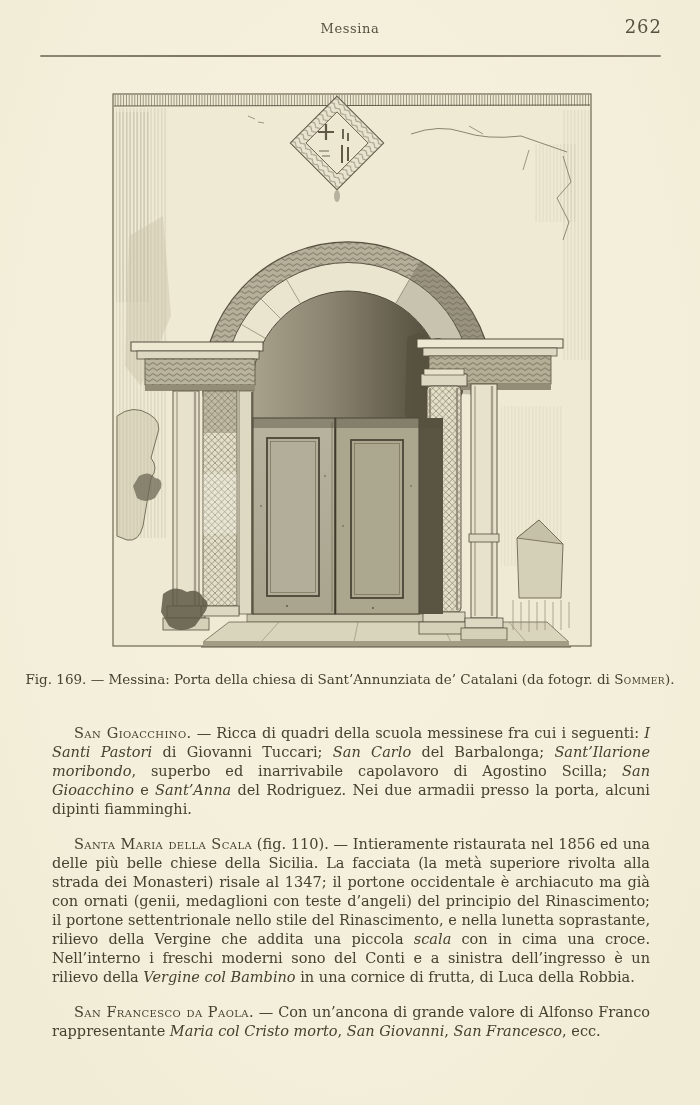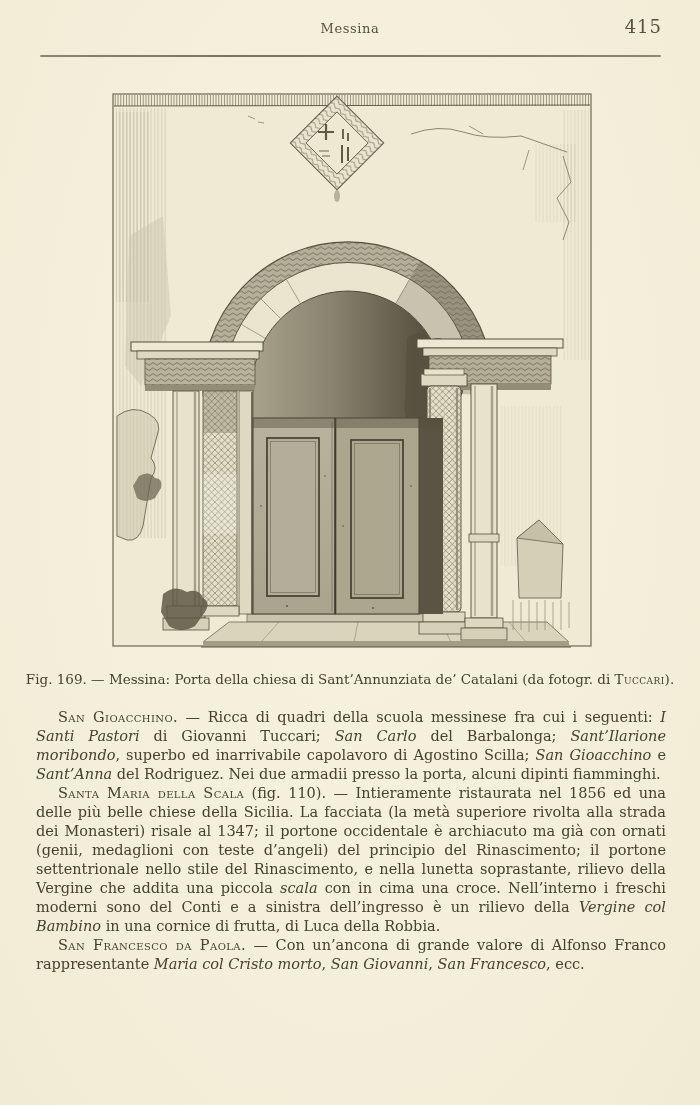--- a/index.html
+++ b/index.html
@@ -27,32 +27,32 @@
   figure{margin:0;}
   .fig-wrap{position:absolute;left:111px;top:86px;width:482px;height:568px;}
   .fig-caption{
     position:absolute;top:671px;left:0;right:0;
     text-align:center;font-size:13.5px;color:#474130;
   }
   .body-text{
     position:absolute;left:36px;top:708px;width:630px;
     font-size:14.5px;line-height:19px;text-align:justify;
   }
-  .body-text p{margin:0;text-indent:22px;}
+  .body-text p{margin:16px;text-indent:22px;}
   .run.smallcaps{font-variant:small-caps;letter-spacing:.4px;}
   .run.italic{font-style:italic;}
   .run.normal{}
 </style>
 </head>
 <body>
 
 <div class="page">
 
   <span class="running-title">Messina</span>
-  <span class="page-number">415</span>
+  <span class="page-number">262</span>
   <div class="rule"></div>
 
   <figure>
     <div class="fig-wrap">
       <svg width="482" height="568" viewBox="0 0 482 568" xmlns="http://www.w3.org/2000/svg">
         <defs>
           <pattern id="hatchV" width="3.5" height="11" patternUnits="userSpaceOnUse">
             <path d="M1.7 0 V11" stroke="#8d8771" stroke-width="0.6"></path>
           </pattern>
           <pattern id="hatchD" width="2.8" height="12" patternUnits="userSpaceOnUse">
@@ -214,21 +214,21 @@
 
         <g>
           <polygon points="406,452 428,434 452,458 450,512 408,512" fill="#d4cfb7" stroke="#6b654f" stroke-width="0.9"></polygon>
           <polygon points="406,452 428,434 452,458" fill="#c5c0a8" stroke="#6b654f" stroke-width="0.8"></polygon>
           <path d="M402 514 v30 M410 516 v28 M418 514 v32 M426 516 v28 M434 514 v30 M442 516 v26 M450 514 v30 M458 516 v26" stroke="#8a8470" stroke-width="0.8" opacity="0.8"></path>
         </g>
 
         <path d="M52 508 q12 -10 24 -2 q12 -4 16 6 q8 4 2 14 l-10 14 q-14 8 -26 0 l-8 -14 Z" fill="#5f5a47" opacity="0.85"></path>
       </svg>
     </div>
-    <figcaption class="fig-caption"><span class="run normal">Fig. 169. — Messina: Porta della chiesa di Sant’Annunziata de’ Catalani (da fotogr. di </span><span class="run smallcaps">Tuccari</span><span class="run normal">).</span></figcaption>
+    <figcaption class="fig-caption"><span class="run normal">Fig. 169. — Messina: Porta della chiesa di Sant’Annunziata de’ Catalani (da fotogr. di </span><span class="run smallcaps">Sommer</span><span class="run normal">).</span></figcaption>
   </figure>
 
   <main class="body-text">
       <p><span class="run smallcaps">San Gioacchino.</span><span class="run normal"> — Ricca di quadri della scuola messinese fra cui i seguenti: </span><span class="run italic">I Santi Pastori</span><span class="run normal"> di Giovanni Tuccari; </span><span class="run italic">San Carlo</span><span class="run normal"> del Barbalonga; </span><span class="run italic">Sant’Ilarione moribondo</span><span class="run normal">, superbo ed inarrivabile capolavoro di Agostino Scilla; </span><span class="run italic">San Gioacchino</span><span class="run normal"> e </span><span class="run italic">Sant’Anna</span><span class="run normal"> del Rodriguez. Nei due armadii presso la porta, alcuni dipinti fiamminghi.</span></p>
       <p><span class="run smallcaps">Santa Maria della Scala</span><span class="run normal"> (fig. 110). — Intieramente ristaurata nel 1856 ed una delle più belle chiese della Sicilia. La facciata (la metà superiore rivolta alla strada dei Monasteri) risale al 1347; il portone occidentale è archiacuto ma già con ornati (genii, medaglioni con teste d’angeli) del principio del Rinascimento; il portone settentrionale nello stile del Rinascimento, e nella lunetta soprastante, rilievo della Vergine che addita una piccola </span><span class="run italic">scala</span><span class="run normal"> con in cima una croce. Nell’interno i freschi moderni sono del Conti e a sinistra dell’ingresso è un rilievo della </span><span class="run italic">Vergine col Bambino</span><span class="run normal"> in una cornice di frutta, di Luca della Robbia.</span></p>
       <p><span class="run smallcaps">San Francesco da Paola.</span><span class="run normal"> — Con un’ancona di grande valore di Alfonso Franco rappresentante </span><span class="run italic">Maria col Cristo morto</span><span class="run normal">, </span><span class="run italic">San Giovanni</span><span class="run normal">, </span><span class="run italic">San Francesco</span><span class="run normal">, ecc.</span></p>
     </main>
 
 </div>
 

